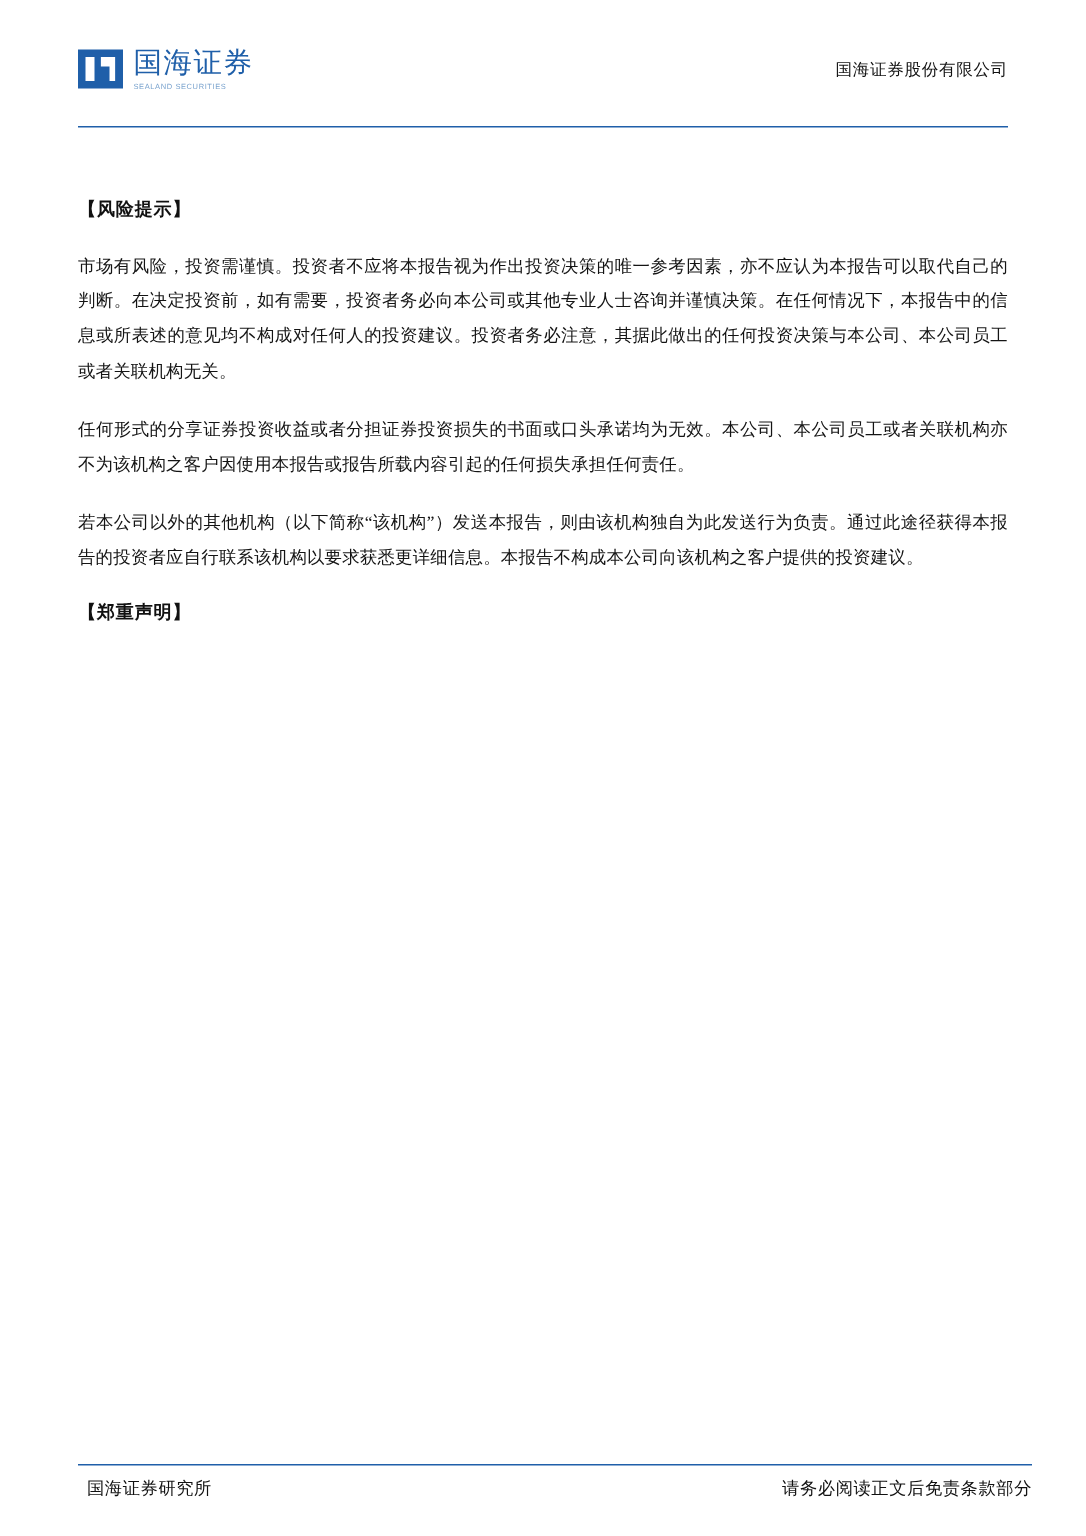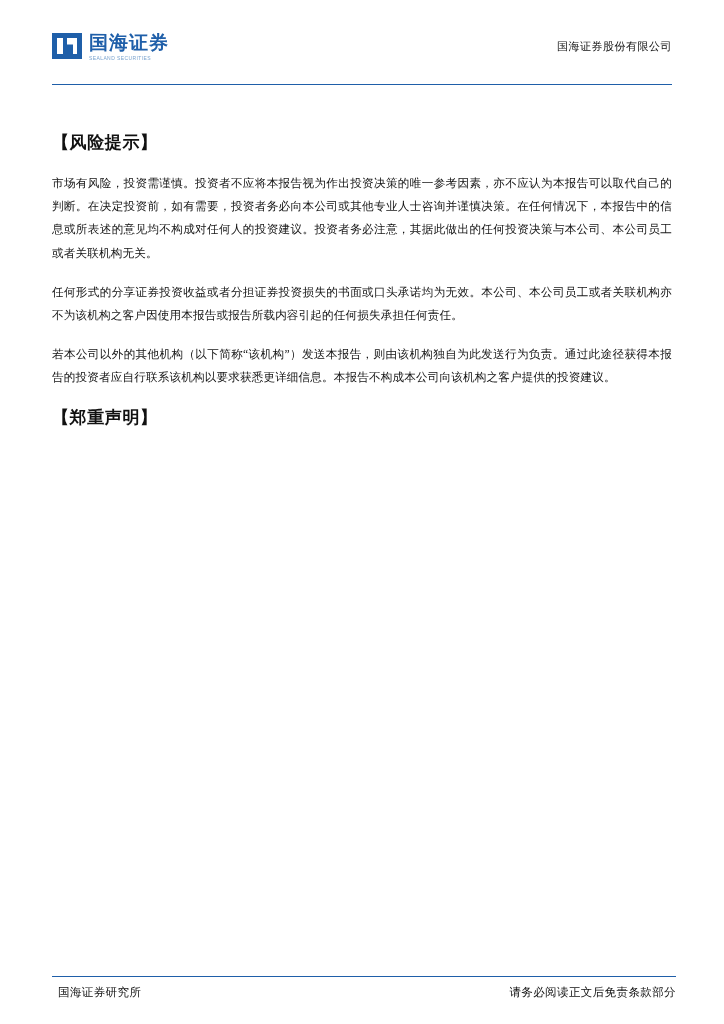--- a/index.html
+++ b/index.html
@@ -63,21 +63,21 @@
   }
   .logo-text-wrap {
     display: flex;
     flex-direction: column;
     justify-content: center;
     line-height: 1;
   }
   .logo-cn {
     font-family: "Liberation Sans", sans-serif;
     font-size: 19px;
-    font-weight: bold;
+    font-weight: normal;
     color: #1f5fa9;
     letter-spacing: 1px;
   }
   .logo-en {
     font-family: "Liberation Sans", sans-serif;
     font-size: 5px;
     color: #7aa3ce;
     letter-spacing: 0.4px;
     margin-top: 4px;
   }
@@ -93,21 +93,21 @@
     border-top: 1.6px solid #1f5fa9;
     margin: 8px 0 0 0;
   }
 
   
   .content {
     padding-top: 46px;
   }
   .section-heading {
     font-family: "Liberation Sans", sans-serif;
-    font-size: 17px;
+    font-size: 12px;
     font-weight: bold;
     color: #111111;
     margin: 0 0 18px 0;
     letter-spacing: 0.6px;
   }
   .section-heading.second {
     margin-top: 15px;
   }
   p.para {
     font-size: 11.6px;
@@ -119,21 +119,21 @@
     color: #141414;
   }
   p.para:last-child {
     margin-bottom: 0;
   }
 
   
   .footer {
     position: absolute;
     left: 52px;
-    right: 48px;
+    right: 36px;
     bottom: 24px;
   }
   .rule-bottom {
     border: 0;
     border-top: 1.2px solid #1f5fa9;
     margin: 0 0 8px 0;
   }
   .footer-row {
     display: flex;
     align-items: center;

